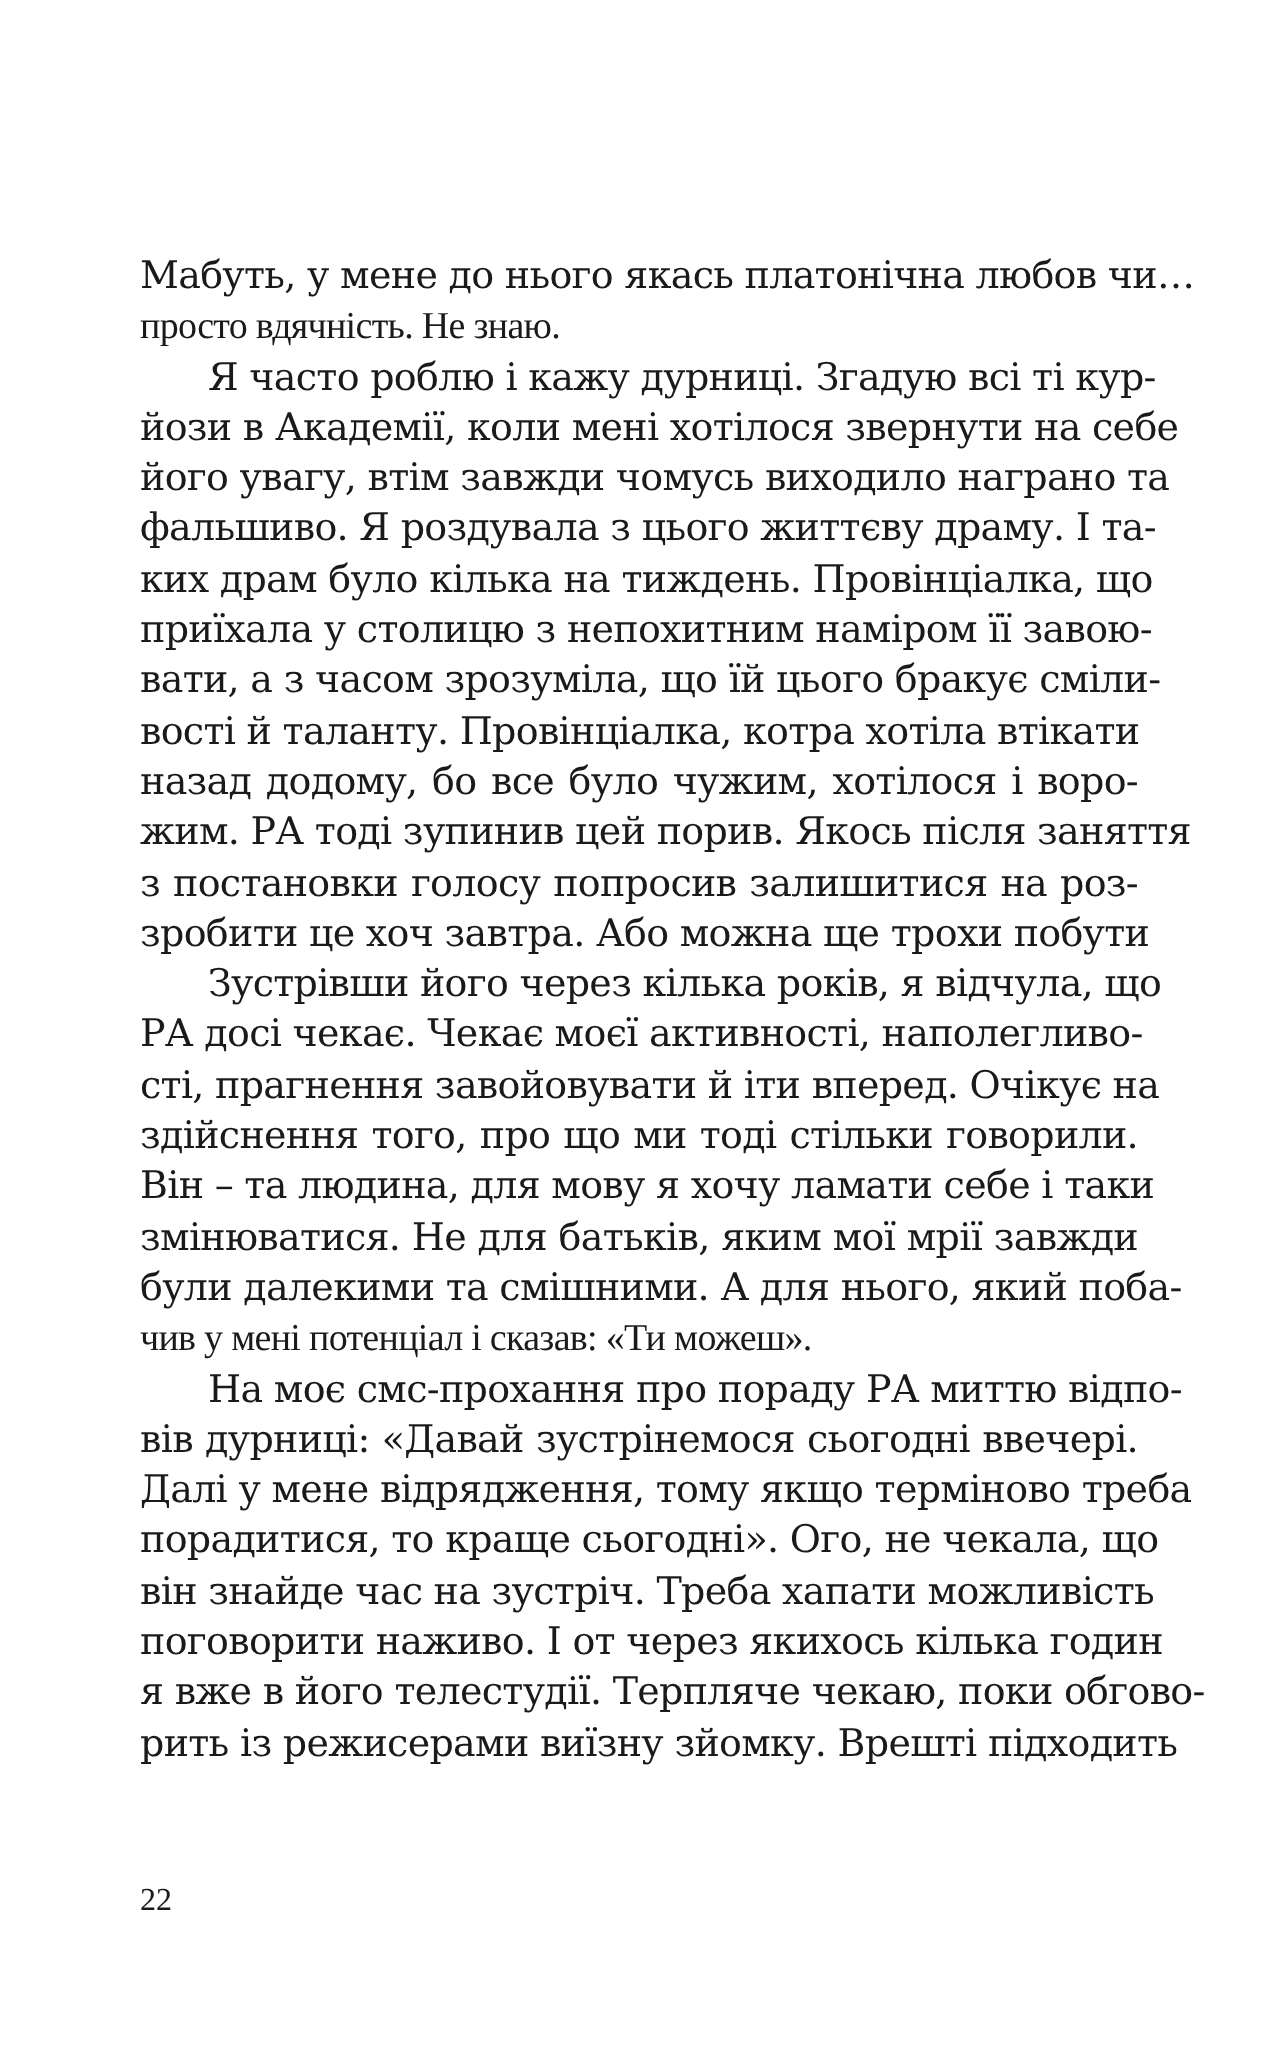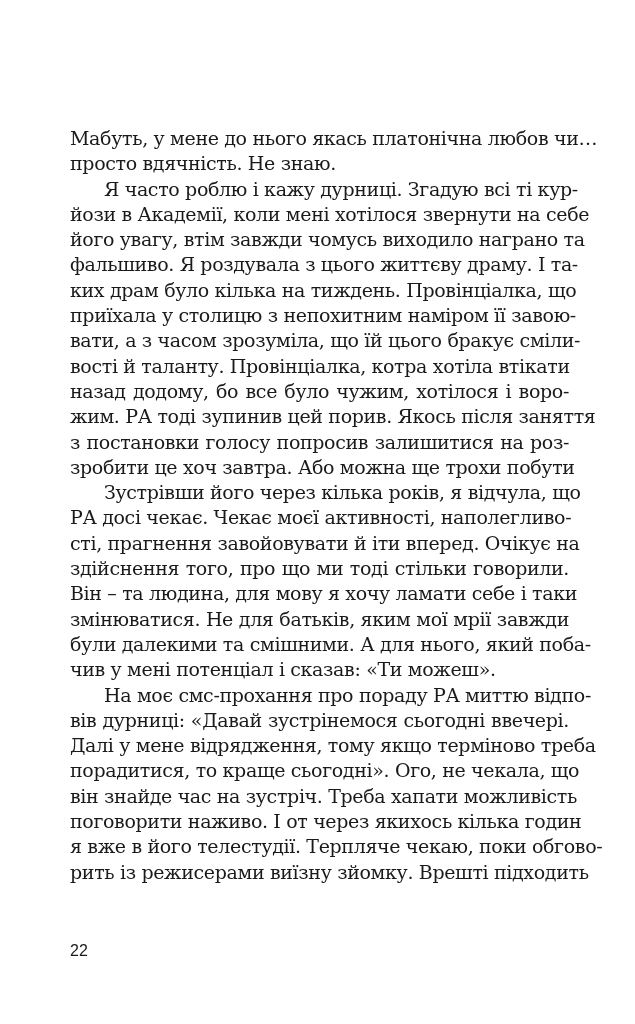--- a/index.html
+++ b/index.html
@@ -27,29 +27,30 @@
   }
   .line {
     display: block;
     white-space: nowrap;
     text-align: justify;
     text-align-last: justify;
     height: 25.3px;
   }
   .line.last {
     text-align-last: left;
+    font-family: Liberation Serif, serif;
   }
   .line.indent {
     padding-left: 34px;
   }
   .page-number {
     position: absolute;
     left: 70px;
     top: 942px;
-    font-family: Liberation Sans, sans-serif;
+    font-family: Liberation Serif, serif;
     font-size: 16px;
     color: #1a1a1a;
   }
 </style>
 </head>
 <body>
 
 <div class="page">
 
   <div>

